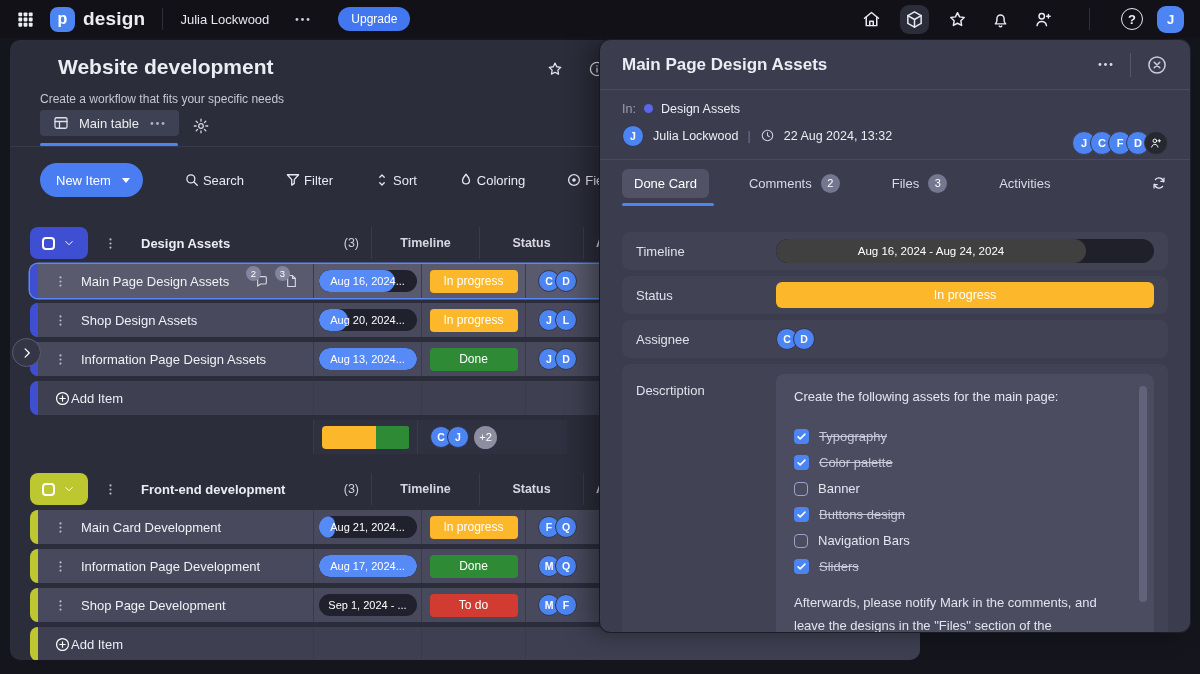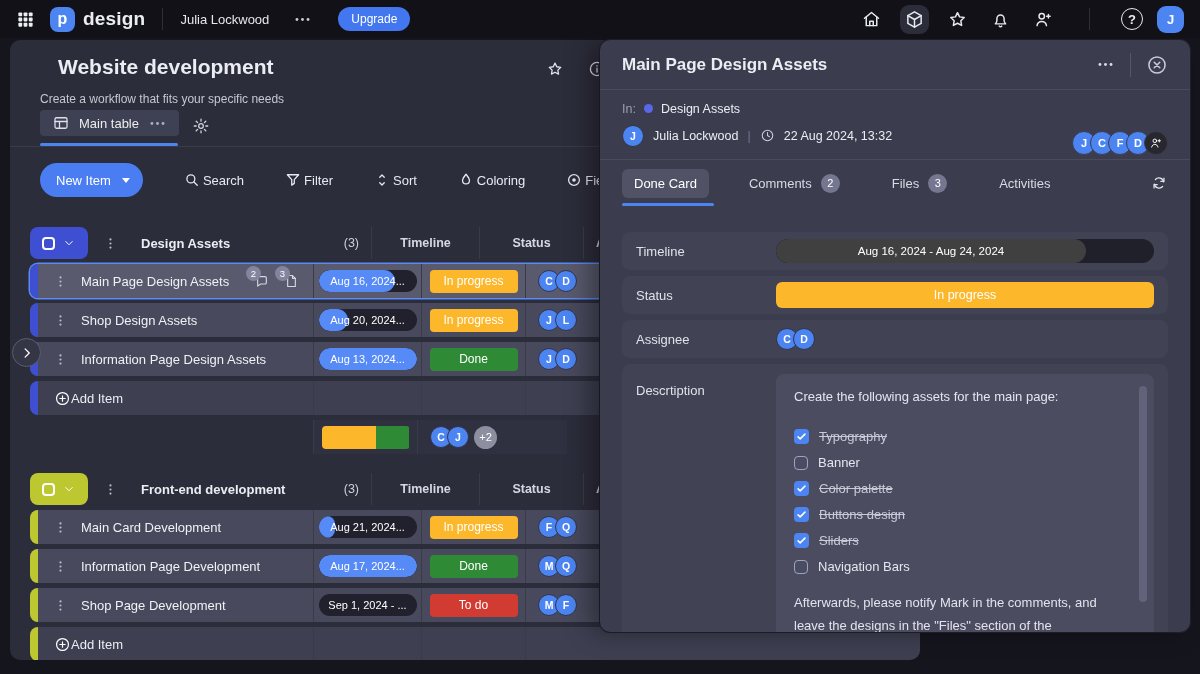--- a/index.html
+++ b/index.html
@@ -696,52 +696,52 @@
           <div class="dintro">Create the following assets for the main page:</div>
           <div class="dlist" id="dlist">
               <div class="ditem done">
                 <span class="dbox checked">
                   <svg width="11" height="11" viewBox="0 0 24 24" fill="none" stroke="currentColor" stroke-width="3.4" stroke-linecap="round" stroke-linejoin="round">
                     <path d="M4.5 12.8l4.6 4.4L19.5 6.8"></path>
                   </svg>
                 </span>
                 <span class="lbl">Typography</span>
               </div>
+              <div class="ditem done">
+                <span class="dbox checked">
+                  <svg width="11" height="11" viewBox="0 0 24 24" fill="none" stroke="currentColor" stroke-width="3.4" stroke-linecap="round" stroke-linejoin="round">
+                    <path d="M4.5 12.8l4.6 4.4L19.5 6.8"></path>
+                  </svg>
+                </span>
+                <span class="lbl">Color palette</span>
+              </div>
               <div class="ditem">
                 <span class="dbox un"></span>
                 <span class="lbl">Banner</span>
               </div>
               <div class="ditem done">
                 <span class="dbox checked">
                   <svg width="11" height="11" viewBox="0 0 24 24" fill="none" stroke="currentColor" stroke-width="3.4" stroke-linecap="round" stroke-linejoin="round">
                     <path d="M4.5 12.8l4.6 4.4L19.5 6.8"></path>
                   </svg>
                 </span>
-                <span class="lbl">Color palette</span>
+                <span class="lbl">Buttons design</span>
               </div>
-              <div class="ditem done">
-                <span class="dbox checked">
-                  <svg width="11" height="11" viewBox="0 0 24 24" fill="none" stroke="currentColor" stroke-width="3.4" stroke-linecap="round" stroke-linejoin="round">
-                    <path d="M4.5 12.8l4.6 4.4L19.5 6.8"></path>
-                  </svg>
-                </span>
-                <span class="lbl">Buttons design</span>
+              <div class="ditem">
+                <span class="dbox un"></span>
+                <span class="lbl">Navigation Bars</span>
               </div>
               <div class="ditem done">
                 <span class="dbox checked">
                   <svg width="11" height="11" viewBox="0 0 24 24" fill="none" stroke="currentColor" stroke-width="3.4" stroke-linecap="round" stroke-linejoin="round">
                     <path d="M4.5 12.8l4.6 4.4L19.5 6.8"></path>
                   </svg>
                 </span>
                 <span class="lbl">Sliders</span>
               </div>
-              <div class="ditem">
-                <span class="dbox un"></span>
-                <span class="lbl">Navigation Bars</span>
-              </div>
             </div>
           <div class="doutro">Afterwards, please notify Mark in the comments, and leave the designs in the "Files" section of the appropriate task in the "Front-end development" group</div>
           <div class="dscroll"></div>
         </div>
       </div>
     </div>
   </div>
 </div>
 
 </body></html>

